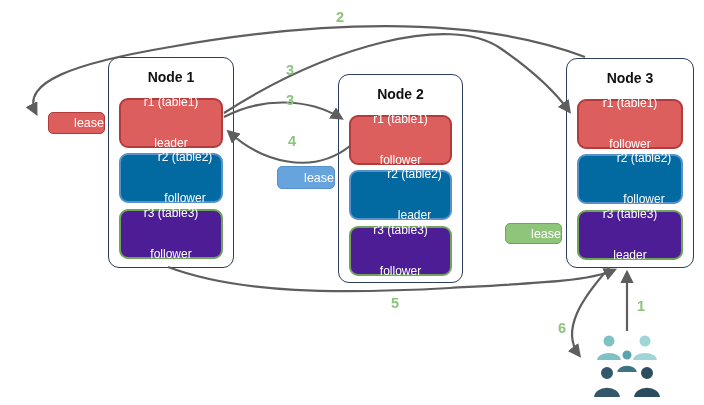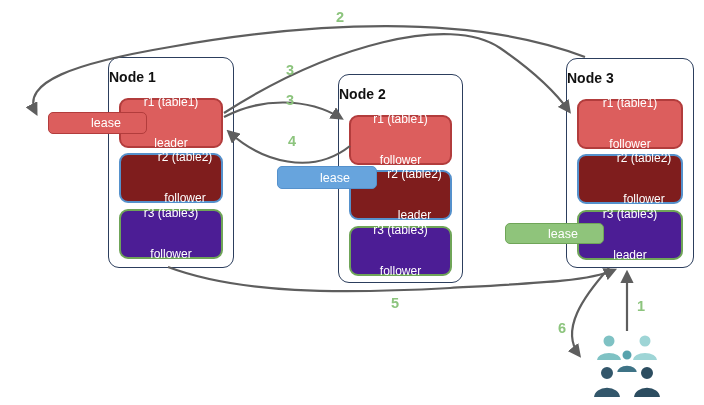--- a/index.html
+++ b/index.html
@@ -1,31 +1,31 @@
 <!DOCTYPE html>
 <html><head>
 <meta charset="utf-8">
 <style>
   html,body{margin:0;padding:0;background:#fff;}
   .canvas{position:relative;width:704px;height:405px;background:#ffffff;
           font-family:"Liberation Sans",sans-serif;overflow:hidden;}
 
   .node{position:absolute;background:#ffffff;border:1.6px solid #2C3E5D;border-radius:11px;}
-  .node-title{position:absolute;top:11px;left:0;right:0;text-align:left;
+  .node-title{position:absolute;top:11px;left:0;right:0;text-align:center;
               font-weight:bold;font-size:14px;color:#111;}
   .replica{position:absolute;left:10px;right:10px;height:46px;border-radius:9px;
            display:flex;flex-direction:column;align-items:center;justify-content:center;
            color:#fff;font-size:12px;line-height:1.28;text-align:center;border:2px solid;gap:26px;}
   .replica.red{background:#DC5E5D;border-color:#B23C3C;}
-  .replica.blue{background:#7f1d1d;border-color:#5591CC;padding-left:28px;}
+  .replica.blue{background:#0369a1;border-color:#5591CC;padding-left:28px;}
   .replica.green{background:#4c1d95;border-color:#6FA558;}
   .r1{top:40px}.r2{top:95px}.r3{top:151px}
 
   .lease{position:absolute;border-radius:5px;color:#fff;font-size:12.5px;
-         display:flex;align-items:center;justify-content:flex-start;border:1.5px solid;padding-left:42px;}
+         display:flex;align-items:center;justify-content:flex-end;border:1.5px solid;}
   .lease.red{background:#DC5E5D;border-color:#B23C3C;}
   .lease.blue{background:#67A4DD;border-color:#5591CC;}
   .lease.green{background:#8FC47B;border-color:#6FA558;}
   .lease-red{left:48px;top:112px;width:55px;height:20px;}
   .lease-blue{left:277px;top:166px;width:56px;height:21px;}
   .lease-green{left:505px;top:223px;width:55px;height:19px;}
 
   .step{position:absolute;transform:translate(-50%,-50%);font-weight:bold;
         font-size:14.5px;color:#8CC47D;}
 

